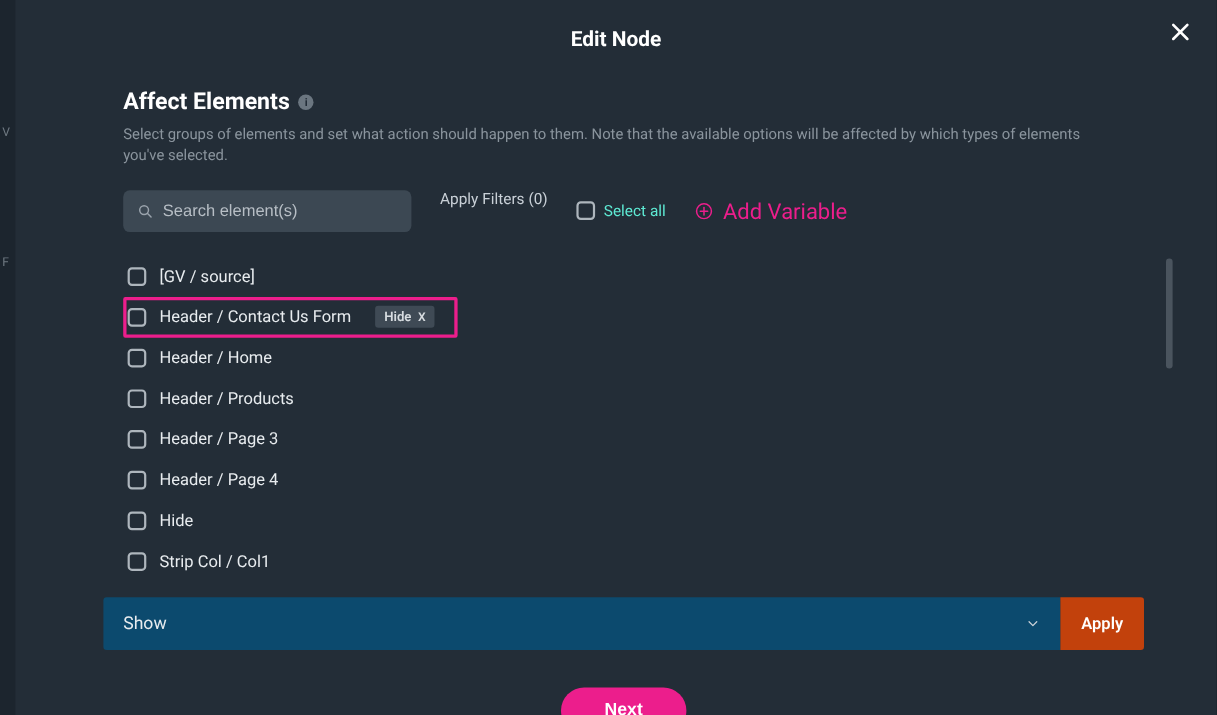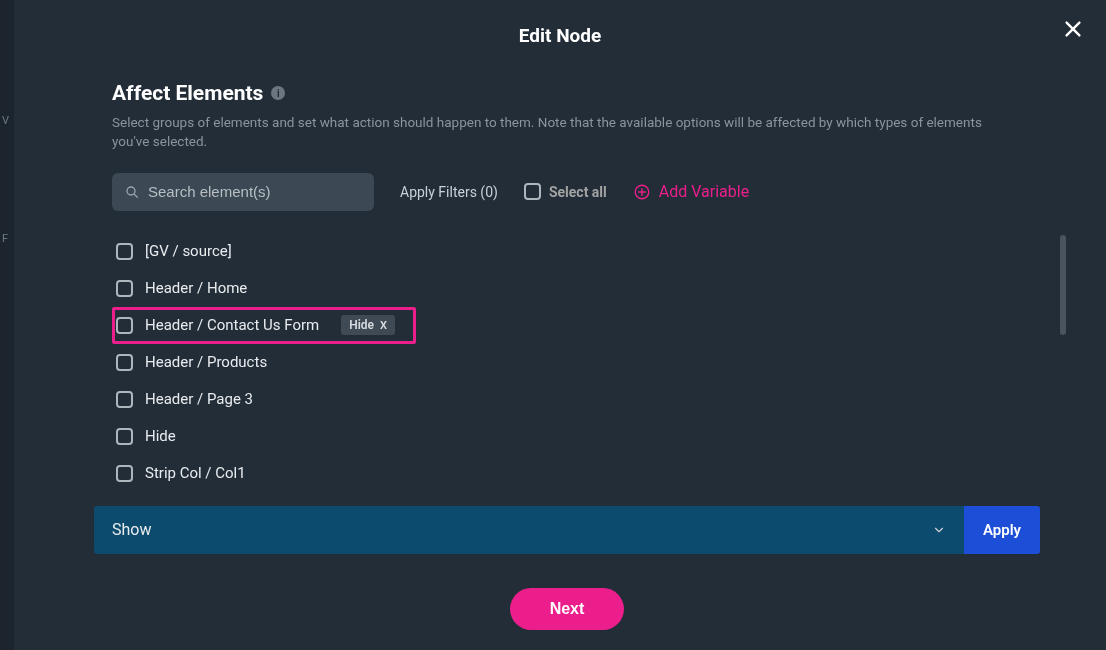--- a/index.html
+++ b/index.html
@@ -64,21 +64,20 @@
   }
   .section-desc {
     margin-top: 8px;
     font-size: 13.5px;
     color: #8a949d;
     line-height: 1.4;
   }
   .controls-row {
     margin-top: 22px;
     display: flex;
-    align-items: center;
     gap: 26px;
   }
   .search-box {
     display: flex;
     align-items: center;
     background: #3c4853;
     border-radius: 6px;
     padding: 0 12px;
     height: 38px;
     width: 262px;
@@ -97,38 +96,37 @@
   .apply-filters {
     font-size: 14px;
     color: #c9d0d7;
     cursor: pointer;
   }
   .select-all {
     display: flex;
     align-items: center;
     gap: 8px;
     font-size: 14px;
-    color: #a3a3a3;
-    cursor: pointer;
-    font-weight: bold;
+    color: #5eead4;
+    cursor: pointer;
   }
   .cb {
     width: 17px;
     height: 17px;
     border: 2px solid #aeb6bd;
     border-radius: 4px;
     background: transparent;
     flex: 0 0 auto;
   }
   .add-var {
     display: flex;
     align-items: center;
     gap: 8px;
     color: #ec1e8c;
-    font-size: 16px;
+    font-size: 20px;
     cursor: pointer;
   }
   .add-var svg { width: 18px; height: 18px; }
   .list-wrap {
     position: relative;
     margin-top: 22px;
   }
   .list {
     display: flex;
     flex-direction: column;
@@ -194,21 +192,21 @@
     align-items: center;
     justify-content: space-between;
     cursor: pointer;
     border-top-left-radius: 3px;
     border-bottom-left-radius: 3px;
   }
   .select-wide svg { width: 14px; height: 14px; color: #cdd3d9; }
   .apply-btn {
     width: 76px;
     height: 48px;
-    background: #1d4ed8;
+    background: #c2410c;
     color: #fff;
     font-size: 15px;
     font-weight: 600;
     display: flex;
     align-items: center;
     justify-content: center;
     cursor: pointer;
     border-top-right-radius: 3px;
     border-bottom-right-radius: 3px;
   }
@@ -281,39 +279,43 @@
         <span>Add Variable</span>
       </div>
     </div>
 
     <div class="list-wrap">
       <div class="list" id="elements-list">
           <div class="list-item">
             <span class="cb"></span>
             <span>[GV / source]</span>
           </div>
-          <div class="list-item">
-            <span class="cb"></span>
-            <span>Header / Home</span>
-          </div>
           <div class="list-item highlighted" style="width: 304px;">
             <span class="cb"></span>
             <span>Header / Contact Us Form</span>
             <span class="badge">
               <span>Hide</span>
               <span class="x">X</span>
             </span>
           </div>
           <div class="list-item">
             <span class="cb"></span>
+            <span>Header / Home</span>
+          </div>
+          <div class="list-item">
+            <span class="cb"></span>
             <span>Header / Products</span>
           </div>
           <div class="list-item">
             <span class="cb"></span>
             <span>Header / Page 3</span>
+          </div>
+          <div class="list-item">
+            <span class="cb"></span>
+            <span>Header / Page 4</span>
           </div>
           <div class="list-item">
             <span class="cb"></span>
             <span>Hide</span>
           </div>
           <div class="list-item">
             <span class="cb"></span>
             <span>Strip Col / Col1</span>
           </div>
         </div>

